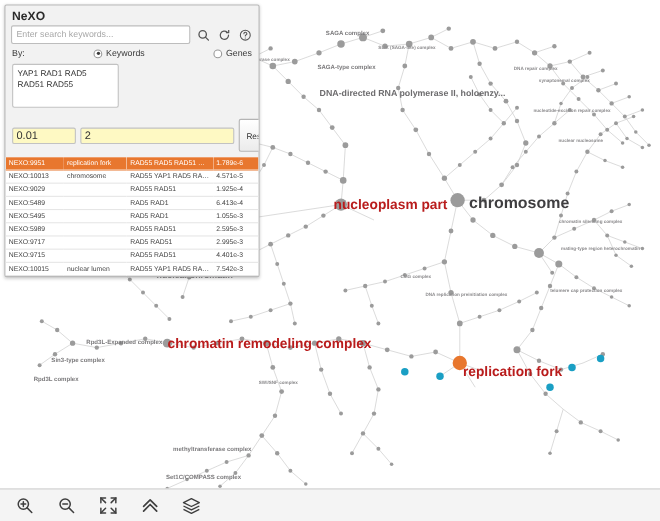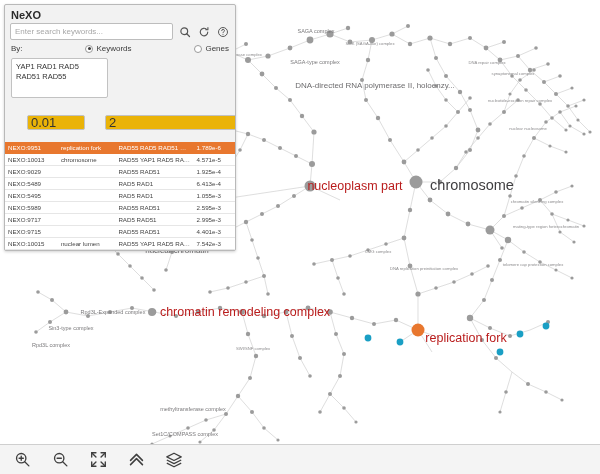--- a/index.html
+++ b/index.html
@@ -22,20 +22,21 @@
     position: absolute;
     left: 0; top: 0;
     width: 600px; height: 474px;
   }
   .net-label {
     position: absolute;
     color: #59585a;
     white-space: nowrap;
     transform: translate(-50%, -50%);
     pointer-events: none;
+    font-weight: bold;
   }
   .net-label.tiny { font-size: 4.2px; color: #8d8c8e; }
   .net-label.small { font-size: 5.5px; color: #7b7a7c; }
   .net-label.med { font-size: 8px; color: #6d6c6e; }
   .net-label.big { font-size: 12.5px; color: #b91c1c; }
   .net-label.huge { font-size: 14.5px; color: #3f3e40; }
 
   
   #panel {
     position: absolute;
@@ -128,28 +129,27 @@
     font-family: "Liberation Sans", sans-serif;
   }
   .ctrl-row {
     display: flex;
     align-items: center;
     gap: 4px;
     padding: 0 6px 5px 6px;
   }
   .ctrl-row input {
     height: 15px;
-    font-size: 13px;
+    font-size: 10px;
     border: 1px solid #c2c2c2;
     border-radius: 2px;
-    background: #eab308;
+    background: #fef9c3;
     color: #333;
     padding: 0 3px;
     outline: none;
-    margin-left: 16px;
   }
   #pval-input { width: 58px; }
   #count-input { flex: 1; }
   .btn {
     height: 30px;
     font-size: 7.5px;
     padding: 0 6px;
     border: 1px solid #b4b4b4;
     border-radius: 2px;
     background: linear-gradient(#ffffff, #ebebeb);

